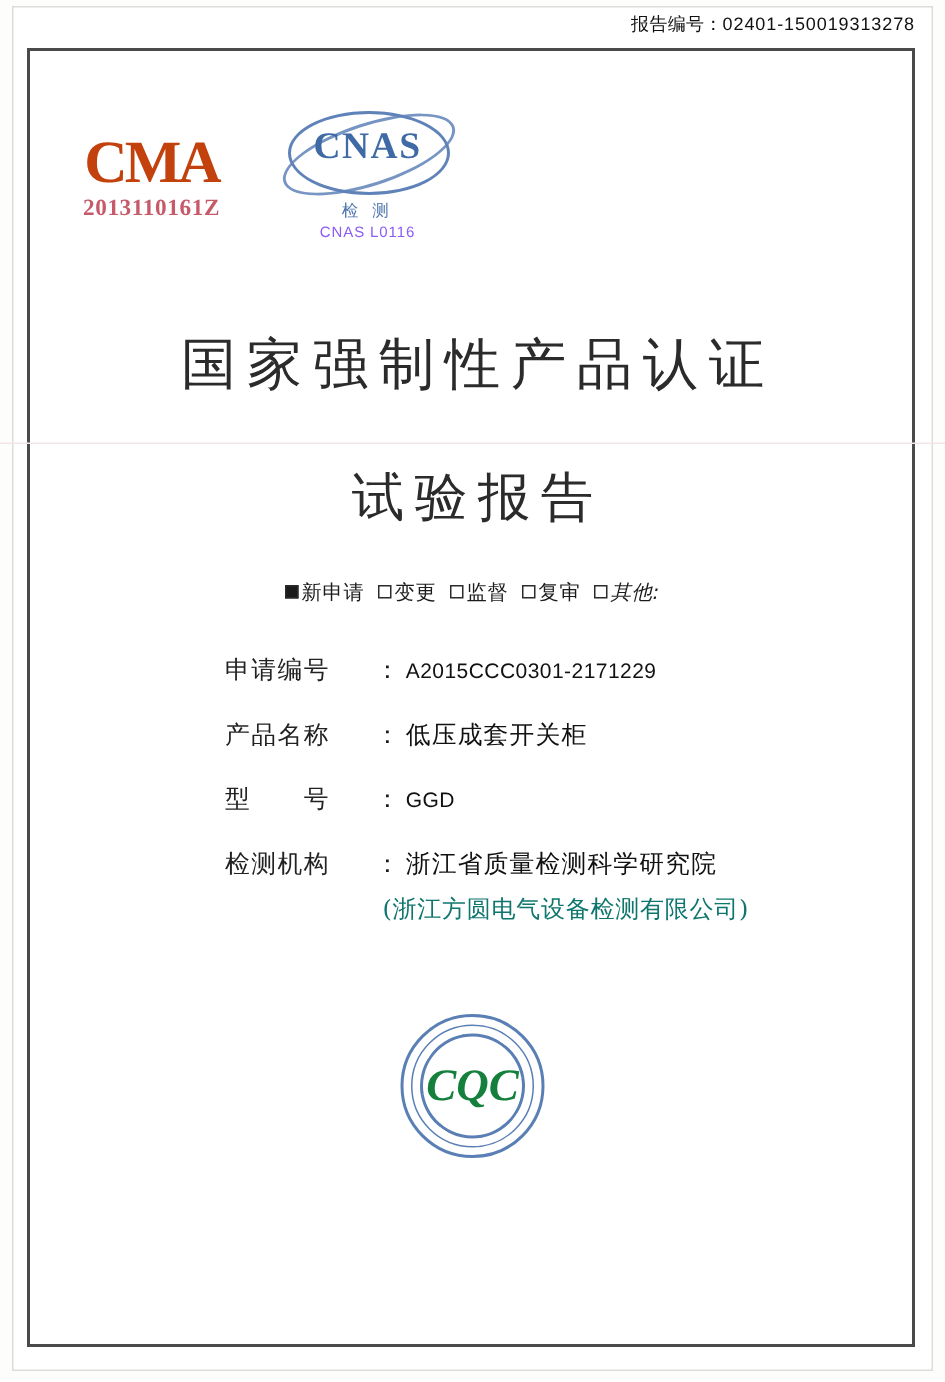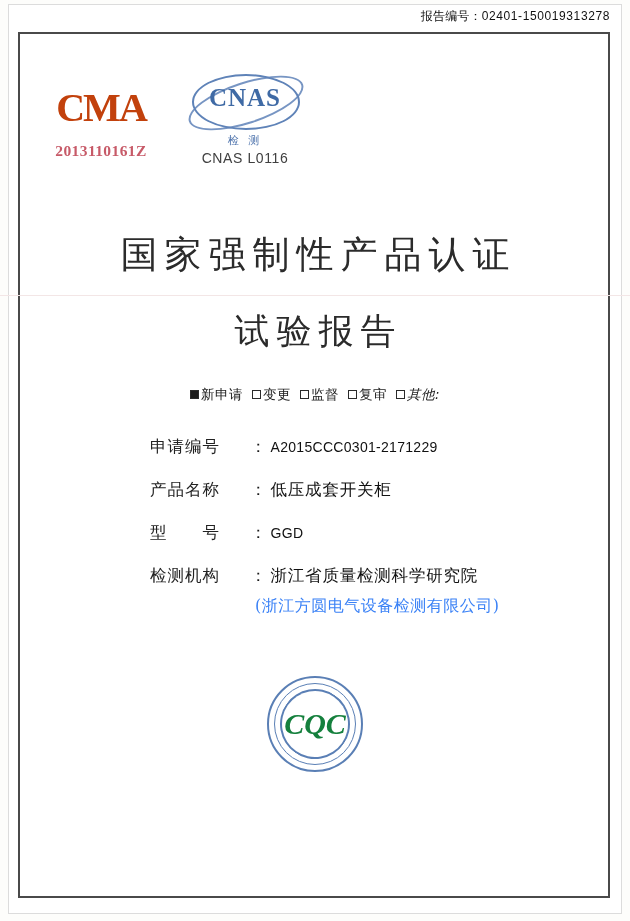--- a/index.html
+++ b/index.html
@@ -89,21 +89,21 @@
     line-height: 44px;
     position: relative;
     display: inline-block;
   }
   .cma-code {
     font-family: "Liberation Serif", serif;
     font-size: 15.5px;
     font-weight: bold;
     color: #c75a68;
     letter-spacing: 0.4px;
-    margin-top: 12px;
+    margin-top: 0;
   }
   .cnas {
     position: absolute;
     left: 170px;
     top: 8px;
     width: 150px;
     text-align: center;
     color: #5577aa;
   }
   .cnas-oval {
@@ -141,42 +141,41 @@
   }
   .cnas-cn {
     font-family: "DejaVu Sans", sans-serif;
     font-size: 11px;
     color: #4f74ad;
     letter-spacing: 3px;
     margin-top: 1px;
   }
   .cnas-id {
     font-family: "Liberation Sans", sans-serif;
-    font-size: 14px;
-    color: #404040;
+    font-size: 10px;
+    color: #8b5cf6;
     letter-spacing: 0.6px;
     margin-top: 2px;
   }
 
   
   .title-main, .title-sub {
     position: absolute;
     left: 0;
     width: 100%;
     text-align: center;
     font-family: "DejaVu Serif", serif;
     color: #2b2b2b;
   }
   .title-main {
     top: 218px;
     font-size: 37px;
     letter-spacing: 7px;
     font-weight: 500;
     text-indent: 7px;
-    margin-top: 12px;
   }
   .title-sub {
     top: 308px;
     font-size: 35px;
     letter-spacing: 7px;
     font-weight: 500;
     text-indent: 7px;
   }
 
   
@@ -244,21 +243,21 @@
     letter-spacing: 0.3px;
   }
   .field-value.cn {
     font-family: "DejaVu Serif", serif;
     font-size: 16.5px;
     letter-spacing: 0.8px;
   }
   .field-extra {
     font-family: "DejaVu Serif", serif;
     font-size: 16px;
-    color: #3b82f6;
+    color: #0f766e;
     letter-spacing: 0.5px;
     margin-left: 105px;
     margin-top: -12px;
     margin-bottom: 18px;
   }
 
   
   .cqc {
     position: absolute;
     left: 50%;

